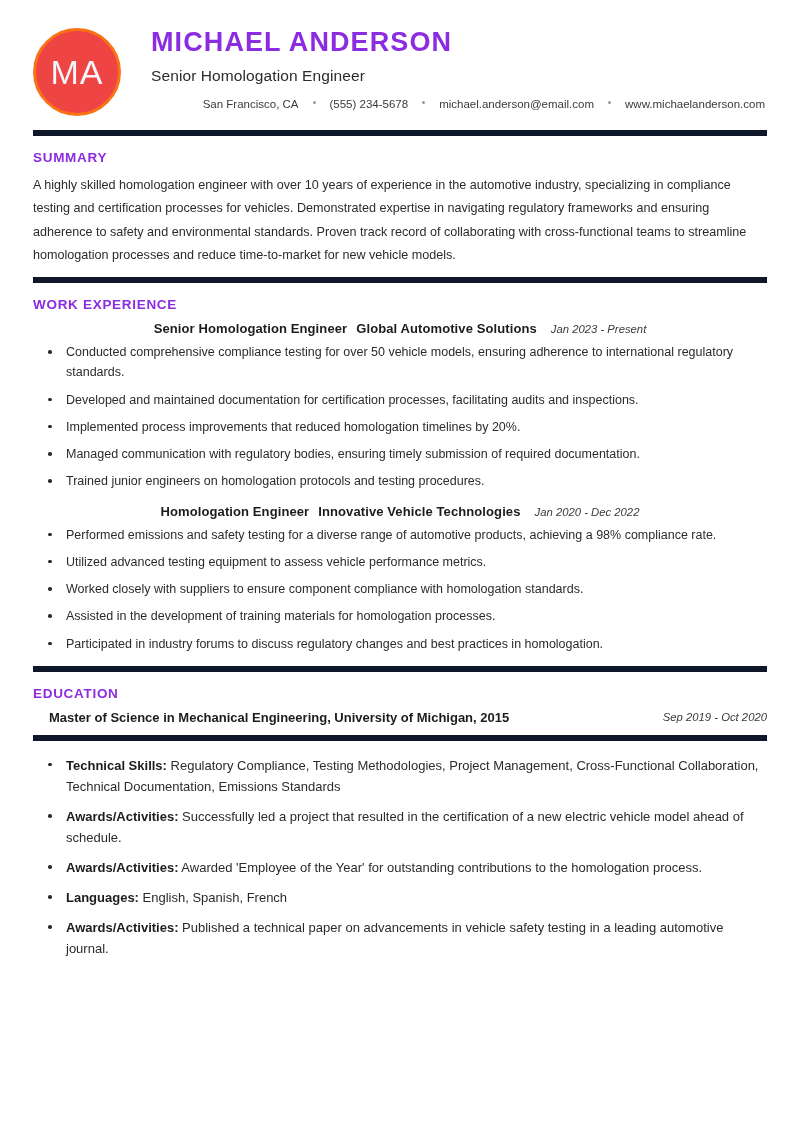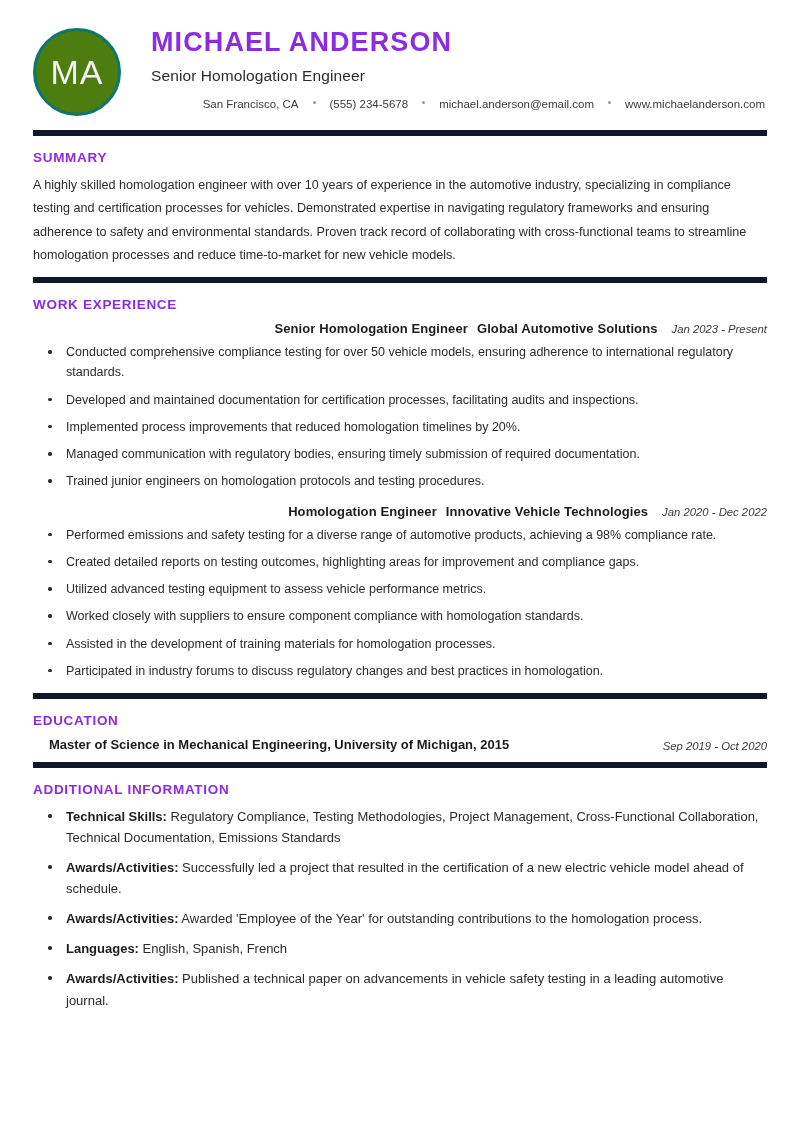--- a/index.html
+++ b/index.html
@@ -12,22 +12,22 @@
     color: #2b2b2b;
     -webkit-font-smoothing: antialiased;
   }
   .page { width: 800px; min-height: 1130px; padding: 0 33px; background:#fff; }
 
   
   .header { display: flex; align-items: flex-start; padding: 22px 0 12px 0; }
   .avatar-wrap { width: 96px; flex: 0 0 96px; padding-top: 6px; }
   .avatar {
     width: 88px; height: 88px; border-radius: 50%;
-    background: #4d7c0f;
-    border: 3px solid #0f766e;
+    background: #ef4444;
+    border: 3px solid #f97316;
     display: flex; align-items: center; justify-content: center;
     color: #f3f4f7;
     font-size: 34px; font-weight: 400; letter-spacing: 1px;
   }
   .head-right { flex: 1 1 auto; padding-left: 22px; padding-top: 6px; }
   .name {
     color: #8b2ce0;
     font-size: 27px;
     font-weight: bold;
     letter-spacing: 1.1px;
@@ -63,21 +63,21 @@
     letter-spacing: 0.7px;
     margin: 0 0 9px 0;
   }
   .summary-text {
     font-size: 12.6px; line-height: 1.85; color: #2b2b2b;
     margin: 0 0 10px 0; text-align: left;
   }
 
   
   .job { margin-bottom: 6px; }
-  .job-head { display: flex; align-items: baseline; justify-content: flex-end; margin-bottom: 6px; }
+  .job-head { display: flex; align-items: baseline; justify-content: center; margin-bottom: 6px; }
   .job-head-left { font-size: 13px; font-weight: bold; color: #1c1c1c; letter-spacing: 0.1px; }
   .job-company { margin-left: 9px; }
   .job-date { font-size: 11.3px; font-style: italic; color: #3a3a3a; white-space: nowrap; padding-left: 14px; }
 
   ul.bullets { list-style: none; margin: 0 0 12px 0; padding: 0; }
   ul.bullets li {
     position: relative;
     padding-left: 33px;
     font-size: 12.5px;
     line-height: 1.62;
@@ -86,21 +86,21 @@
   }
   ul.bullets li::before {
     content: "";
     position: absolute; left: 15px; top: 8px;
     width: 3.5px; height: 3.5px; border-radius: 50%;
     background: #2b2b2b;
   }
   ul.bullets li:last-child { margin-bottom: 0; }
 
   
-  .edu-row { display: flex; align-items: flex-end; justify-content: space-between; margin-bottom: 4px; padding-left: 16px; }
+  .edu-row { display: flex; align-items: center; justify-content: space-between; margin-bottom: 4px; padding-left: 16px; }
   .edu-degree { font-size: 13px; font-weight: bold; color: #1c1c1c; }
   .edu-date { font-size: 11.3px; font-style: italic; color: #3a3a3a; white-space: nowrap; padding-left: 14px; }
 
   
   ul.addl { list-style: none; margin: 0; padding: 0; }
   ul.addl li {
     position: relative; padding-left: 33px;
     font-size: 13px; line-height: 1.62; color: #2b2b2b;
     margin-bottom: 9px;
   }
@@ -161,39 +161,37 @@
 
     <div class="job">
       <div class="job-head">
         <div class="job-head-left">
           <span>Homologation Engineer</span><span class="job-company">Innovative Vehicle Technologies</span>
         </div>
         <div class="job-date">Jan 2020 - Dec 2022</div>
       </div>
       <ul class="bullets">
         <li>Performed emissions and safety testing for a diverse range of automotive products, achieving a 98% compliance rate.</li>
-        <li>Created detailed reports on testing outcomes, highlighting areas for improvement and compliance gaps.</li>
         <li>Utilized advanced testing equipment to assess vehicle performance metrics.</li>
         <li>Worked closely with suppliers to ensure component compliance with homologation standards.</li>
         <li>Assisted in the development of training materials for homologation processes.</li>
         <li>Participated in industry forums to discuss regulatory changes and best practices in homologation.</li>
       </ul>
     </div>
   </div>
 
   <div class="section">
     <h2 class="sec-title">EDUCATION</h2>
     <div class="edu-row">
       <div class="edu-degree">Master of Science in Mechanical Engineering, University of Michigan, 2015</div>
       <div class="edu-date">Sep 2019 - Oct 2020</div>
     </div>
   </div>
 
   <div class="section">
-    <h2 class="sec-title">ADDITIONAL INFORMATION</h2>
     <ul class="addl">
       <li>
         <span class="lbl">Technical Skills:</span><span> Regulatory Compliance, Testing Methodologies, Project Management, Cross-Functional Collaboration, Technical Documentation, Emissions Standards</span>
       </li>
       <li>
         <span class="lbl">Awards/Activities:</span><span> Successfully led a project that resulted in the certification of a new electric vehicle model ahead of schedule.</span>
       </li>
       <li>
         <span class="lbl">Awards/Activities:</span><span> Awarded 'Employee of the Year' for outstanding contributions to the homologation process.</span>
       </li>

